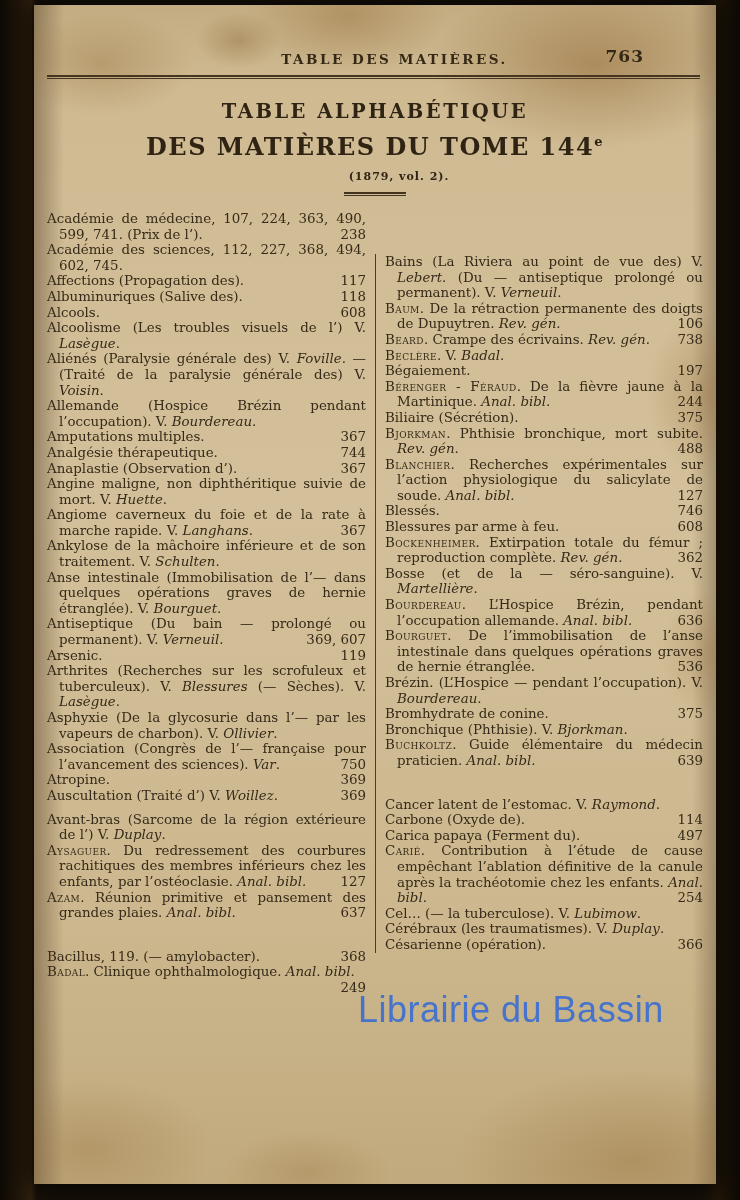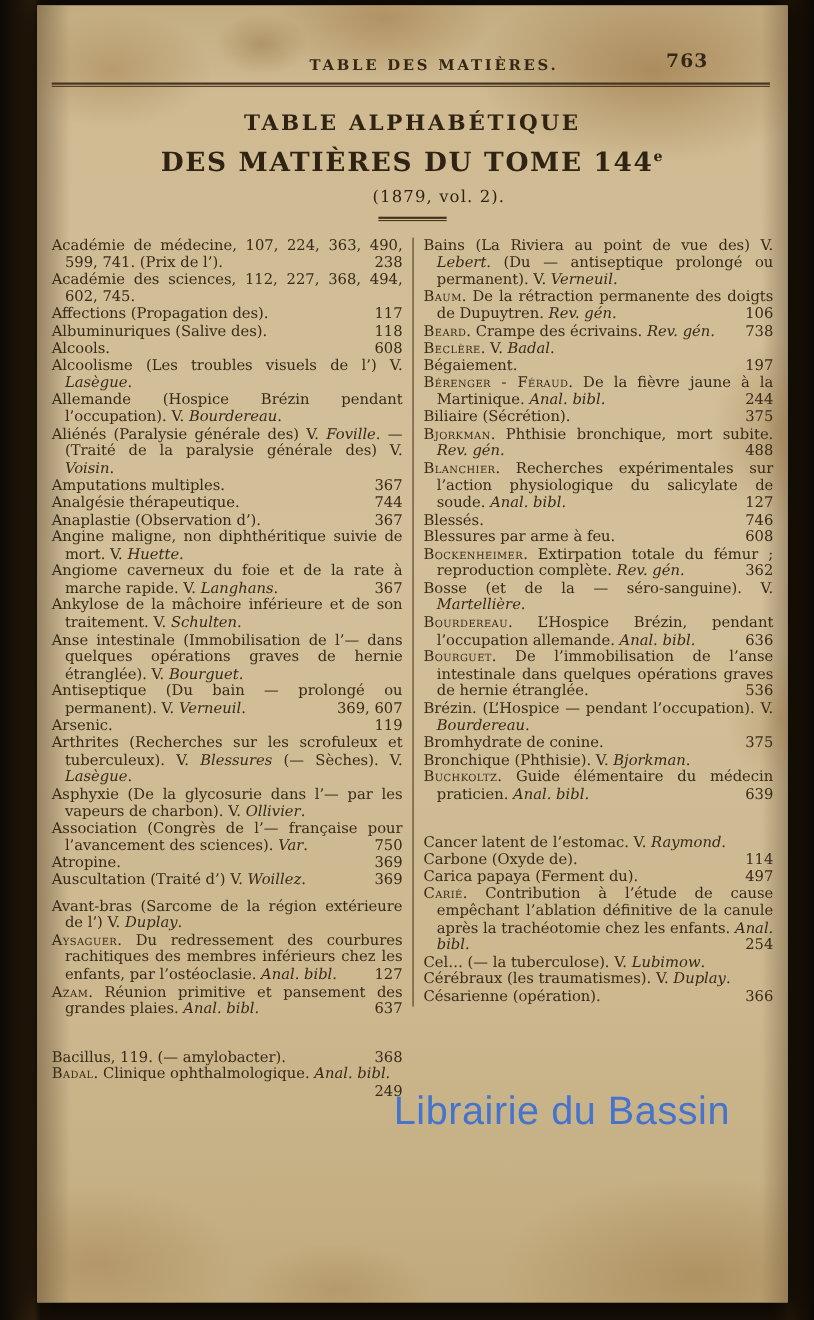--- a/index.html
+++ b/index.html
@@ -34,24 +34,24 @@
   }
   .running-head { position:relative; margin-top:44px; text-align:center; color:#342815;padding-left:39px; }
   .rh-title { font-size:13.5px; letter-spacing:2.5px; font-weight:700; }
   .rh-folio { position:absolute; right:72px; top:-3px; font-size:17px; font-weight:700; letter-spacing:1px; }
   .head-rule { margin:7px 16px 0 13px; height:4px;
     border-top:2px solid #463520; border-bottom:1px solid #463520; }
   .title-block { text-align:center; color:#2f2413; margin-top:21px; }
   .title-1 { font-size:19.5px; font-weight:700; letter-spacing:2.5px; }
   .title-2 { font-size:24px; font-weight:700; letter-spacing:1.5px; margin-top:9px; }
   .title-2 sup { font-size:13px; }
-  .title-3 { font-size:15px; font-weight:400; letter-spacing:1px; margin-top:9px;margin-left:48px; }
+  .title-3 { font-size:11px; font-weight:700; letter-spacing:1px; margin-top:9px;margin-left:48px; }
   .title-ornament { width:62px; margin:9px auto 0; height:4px;
     border-top:2.5px solid #42331e; border-bottom:1px solid #42331e; }
-  .columns { display:flex; align-items:flex-start; margin:15px 13px 1px 13px; }
+  .columns { display:flex; align-items:center; margin:15px 13px 1px 13px; }
   .col { flex:1 1 50%; min-width:0; }
   .col-left { padding-right:9px; }
   .col-right { border-left:1px solid #4d3c24; padding-left:9px; }
   .entry {
     font-size:13.4px; line-height:15.6px; color:#362a18;
     text-align:justify; padding-left:12px; text-indent:-12px;
   }
   .entry::after { content:""; display:block; clear:both; height:0; }
   .entry .num { float:right; text-indent:0; padding-left:8px; }
   .entry.gap-small { margin-top:8px; }
@@ -86,22 +86,22 @@
     </section>
 
     <section class="columns">
       <div class="col col-left" id="col-left">
           <div class="entry"><span>Académie de médecine, 107, 224, 363, 490, 599, 741. (Prix de l’).</span><span class="num">238</span></div>
           <div class="entry"><span>Académie des sciences, 112, 227, 368, 494, 602, 745.</span></div>
           <div class="entry"><span>Affections (Propagation des).</span><span class="num">117</span></div>
           <div class="entry"><span>Albuminuriques (Salive des).</span><span class="num">118</span></div>
           <div class="entry"><span>Alcools.</span><span class="num">608</span></div>
           <div class="entry"><span>Alcoolisme (Les troubles visuels de l’) V. <i>Lasègue</i>.</span></div>
+          <div class="entry"><span>Aliénés (Paralysie générale des) V. <i>Foville</i>. — (Traité de la paralysie générale des) V. <i>Voisin</i>.</span></div>
           <div class="entry"><span>Allemande (Hospice Brézin pendant l’occupation). V. <i>Bourdereau</i>.</span></div>
-          <div class="entry"><span>Aliénés (Paralysie générale des) V. <i>Foville</i>. — (Traité de la paralysie générale des) V. <i>Voisin</i>.</span></div>
           <div class="entry"><span>Amputations multiples.</span><span class="num">367</span></div>
           <div class="entry"><span>Analgésie thérapeutique.</span><span class="num">744</span></div>
           <div class="entry"><span>Anaplastie (Observation d’).</span><span class="num">367</span></div>
           <div class="entry"><span>Angine maligne, non diphthéritique suivie de mort. V. <i>Huette</i>.</span></div>
           <div class="entry"><span>Angiome caverneux du foie et de la rate à marche rapide. V. <i>Langhans</i>.</span><span class="num">367</span></div>
           <div class="entry"><span>Ankylose de la mâchoire inférieure et de son traitement. V. <i>Schulten</i>.</span></div>
           <div class="entry"><span>Anse intestinale (Immobilisation de l’— dans quelques opérations graves de hernie étranglée). V. <i>Bourguet</i>.</span></div>
           <div class="entry"><span>Antiseptique (Du bain — prolongé ou permanent). V. <i>Verneuil</i>.</span><span class="num">369, 607</span></div>
           <div class="entry"><span>Arsenic.</span><span class="num">119</span></div>
           <div class="entry"><span>Arthrites (Recherches sur les scrofuleux et tuberculeux). V. <i>Blessures</i> (— Sèches). V. <i>Lasègue</i>.</span></div>

